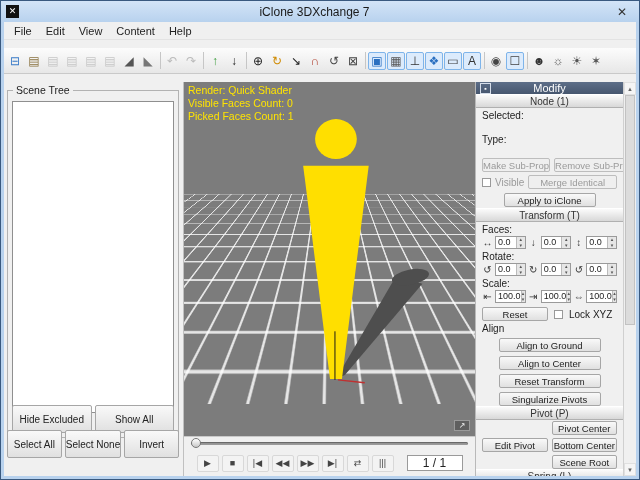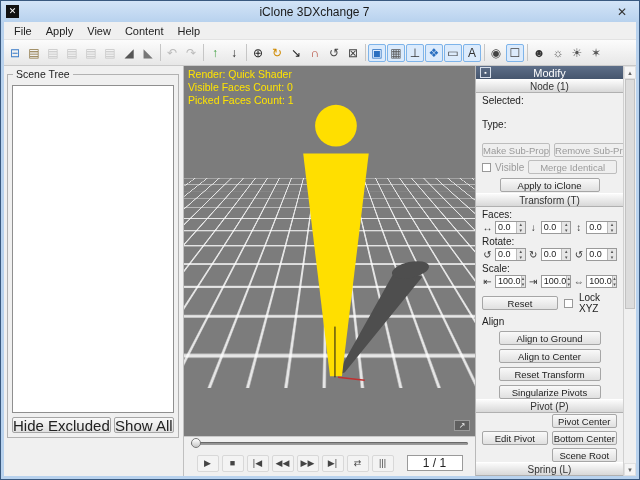--- a/index.html
+++ b/index.html
@@ -6,40 +6,40 @@
   *{box-sizing:border-box;}
   .window{position:relative;width:640px;height:480px;background:var(--frame_blue,#b8d2ee);
           border:1px solid #39597f;font-family:"Liberation Sans",sans-serif;font-size:11px;color:#222;overflow:hidden;}
   
   .titlebar{position:absolute;top:0;left:0;right:0;height:21px;display:flex;align-items:center;
             background:linear-gradient(#d3e4f7,#b8d2ee);}
   .app-icon{width:13px;height:13px;margin:0 5px;background:#111;color:#fff;font-size:9px;line-height:13px;text-align:center;}
   .win-title{flex:1;text-align:center;font-size:12px;color:#1a1a1a;}
   .close-btn{width:34px;text-align:center;font-size:12px;color:#333;cursor:default;}
   
-  .content{position:absolute;top:21px;left:3px;right:3px;bottom:3px;background:#f0f0f0;display:flex;flex-direction:column;}
+  .content{position:absolute;top:21px;left:3px;right:3px;bottom:3px;background:#f0f0f0;display:flex;flex-direction:column;gap:8px;}
   .menubar{height:18px;display:flex;align-items:center;padding-left:3px;background:#f0f0f0;border-bottom:1px solid #e3e3e3;}
   .menu-item{padding:2px 7px;}
   .toolbar{height:26px;display:flex;align-items:center;padding:0 2px;background:linear-gradient(#fcfcfc,#e7e7e7);border-bottom:1px solid #c9c9c9;}
   .tbtn{width:18px;height:18px;margin-right:1px;display:flex;align-items:center;justify-content:center;
         font-size:12px;border:1px solid transparent;border-radius:2px;}
   .tbtn.pressed{border-color:#7eb4ea;background:#dcebfc;}
   .tbtn.disabled{opacity:.9;}
   .tsep{width:1px;height:17px;background:#c6c6c6;margin:0 2px;}
   
   .main{flex:1;display:flex;overflow:hidden;}
   
   .left-panel{width:180px;position:relative;background:#f0f0f0;border-right:1px solid #c0c0c0;}
   .groupbox{position:absolute;top:8px;left:3px;right:4px;bottom:38px;border:1px solid #b2b2b2;}
   .gb-label{position:absolute;top:-7px;left:5px;background:#f0f0f0;padding:0 3px;font-size:10.5px;}
   .scene-list{position:absolute;top:10px;left:4px;right:4px;bottom:24px;background:#fff;border:1px solid #8f8f8f;}
   .gb-buttons{position:absolute;left:4px;right:4px;bottom:4px;display:flex;gap:3px;}
   .sel-buttons{position:absolute;left:3px;right:4px;bottom:18px;display:flex;gap:3px;}
-  .btn{flex:1;height:16px;display:flex;align-items:center;justify-content:center;
-       background:linear-gradient(#f9f9f9,#e0e0e0);border:1px solid #a6a6a6;border-radius:2px;font-size:15px;white-space:nowrap;}
+  .btn{flex:1;height:28px;display:flex;align-items:center;justify-content:center;
+       background:linear-gradient(#f9f9f9,#e0e0e0);border:1px solid #a6a6a6;border-radius:2px;font-size:10px;white-space:nowrap;}
   .btn.disabled{color:#9a9a9a;background:#efefef;border-color:#bdbdbd;}
   
   .center{flex:1;display:flex;flex-direction:column;min-width:0;}
   .viewport{position:relative;flex:1;background:var(--viewport_gray,#7c7c7c);overflow:hidden;}
   .grid{position:absolute;top:112px;left:-205px;width:700px;height:140px;
         background-image:linear-gradient(rgba(255,255,255,.8) 1px,transparent 1px),
                          linear-gradient(90deg,rgba(255,255,255,.8) 1px,transparent 1px);
         background-size:12px 12px;transform-origin:50% 0;transform:perspective(180px) rotateX(62deg);}
   .vp-svg{position:absolute;inset:0;width:100%;height:100%;}
   .overlay{position:absolute;top:2px;left:4px;color:var(--overlay_yellow,#ffe400);font-size:10.5px;line-height:13px;}
@@ -61,30 +61,30 @@
   .section-header{height:14px;flex:none;display:flex;align-items:center;justify-content:center;
                   background:linear-gradient(#fbfbfb,#d8d8d8);border-top:1px solid #fff;border-bottom:1px solid #b0b0b0;color:#333;}
   .sect{padding:0 6px;}
   .lbl{margin:2px 0 1px;}
   .lbl.disabled{color:#9a9a9a;}
   .blank-val{height:10px;}
   .half-row{display:flex;gap:4px;margin:2px 0;}
   .btn.small{height:14px;font-size:9.5px;}
   .check-row{display:flex;align-items:center;gap:4px;margin:3px 0;}
   .checkbox{width:9px;height:9px;background:#fff;border:1px solid #999;flex:none;}
-  .apply-btn{width:100px;height:16px;margin:4px auto 1px;}
+  .apply-btn{width:92px;height:16px;margin:4px auto 1px;}
   .axis-label{margin:2px 0 1px;}
   .spin-row{display:flex;align-items:center;gap:2px;margin:0 0 2px;}
   .axis-icon{width:11px;text-align:center;font-size:10px;color:#333;flex:none;}
   .spinner{flex:1;display:flex;height:13px;background:#fff;border:1px solid #9a9a9a;overflow:hidden;}
   .spinner .val{flex:1;padding-left:2px;font-size:9px;line-height:11px;}
   .spinner .arrows{width:9px;display:flex;flex-direction:column;background:#e6e6e6;border-left:1px solid #bbb;}
   .spinner .arrows span{flex:1;font-size:5px;line-height:5px;text-align:center;color:#555;}
   .reset-row{display:flex;align-items:center;gap:6px;margin:4px 0 2px;}
-  .reset-btn{flex:none;width:76px;height:14px;}
+  .reset-btn{flex:none;width:66px;height:14px;}
   .stack-btn{width:102px;height:14px;margin:4px auto 0;}
   .pivot-grid{display:grid;grid-template-columns:1fr 1fr;gap:3px 4px;margin-top:1px;}
   .pivot-grid .btn{height:14px;}
   .cell-empty{visibility:hidden;}
   
   .scrollbar{width:13px;position:relative;background:#f0f0f0;border-left:1px solid #d0d0d0;}
   .sb-btn{position:absolute;left:0;right:0;height:13px;display:flex;align-items:center;justify-content:center;
           font-size:6px;color:#666;background:#f5f5f5;border:1px solid #e0e0e0;}
   .sb-up{top:0;} .sb-down{bottom:0;}
   .sb-thumb{position:absolute;top:13px;left:1px;right:1px;height:230px;background:#dcdcdc;border:1px solid #c2c2c2;}
@@ -97,21 +97,21 @@
   <div class="titlebar">
     <div class="app-icon">✕</div>
     <div class="win-title">iClone 3DXchange 7</div>
     <div class="close-btn">✕</div>
   </div>
 
   <div class="content">
 
     <div class="menubar">
       <span class="menu-item">File</span>
-      <span class="menu-item">Apply</span>
+      <span class="menu-item">Edit</span>
       <span class="menu-item">View</span>
       <span class="menu-item">Content</span>
       <span class="menu-item">Help</span>
     </div>
 
     <div class="toolbar">
         <div class="tbtn" style="color: rgb(58, 123, 200);">⊟</div>
         <div class="tbtn" style="color: rgb(138, 115, 64);">▤</div>
         <div class="tbtn disabled" style="color: rgb(194, 194, 194);">▤</div>
         <div class="tbtn disabled" style="color: rgb(194, 194, 194);">▤</div>
@@ -152,20 +152,25 @@
     <div class="main">
 
       <div class="left-panel">
         <div class="groupbox">
           <span class="gb-label">Scene Tree</span>
           <div class="scene-list"></div>
           <div class="gb-buttons">
             <div class="btn">Hide Excluded</div>
             <div class="btn">Show All</div>
           </div>
+        </div>
+        <div class="sel-buttons">
+          <div class="btn">Select All</div>
+          <div class="btn">Select None</div>
+          <div class="btn">Invert</div>
         </div>
       </div>
 
       <div class="center">
         <div class="viewport">
           <div class="grid"></div>
           <svg class="vp-svg" viewBox="0 0 293 372" preserveAspectRatio="none">
             <polygon points="153,312 162,308 240,212 214,203" style="fill:var(--shadow_gray,#4e4e4e)"></polygon>
             <ellipse cx="228" cy="205" rx="19" ry="8" transform="rotate(-12 228 205)" style="fill:var(--shadow_gray,#4e4e4e)"></ellipse>
             <polygon points="120,88 186,88 159,312 147,312" style="fill:var(--figure_yellow,#ffdf00)"></polygon>

